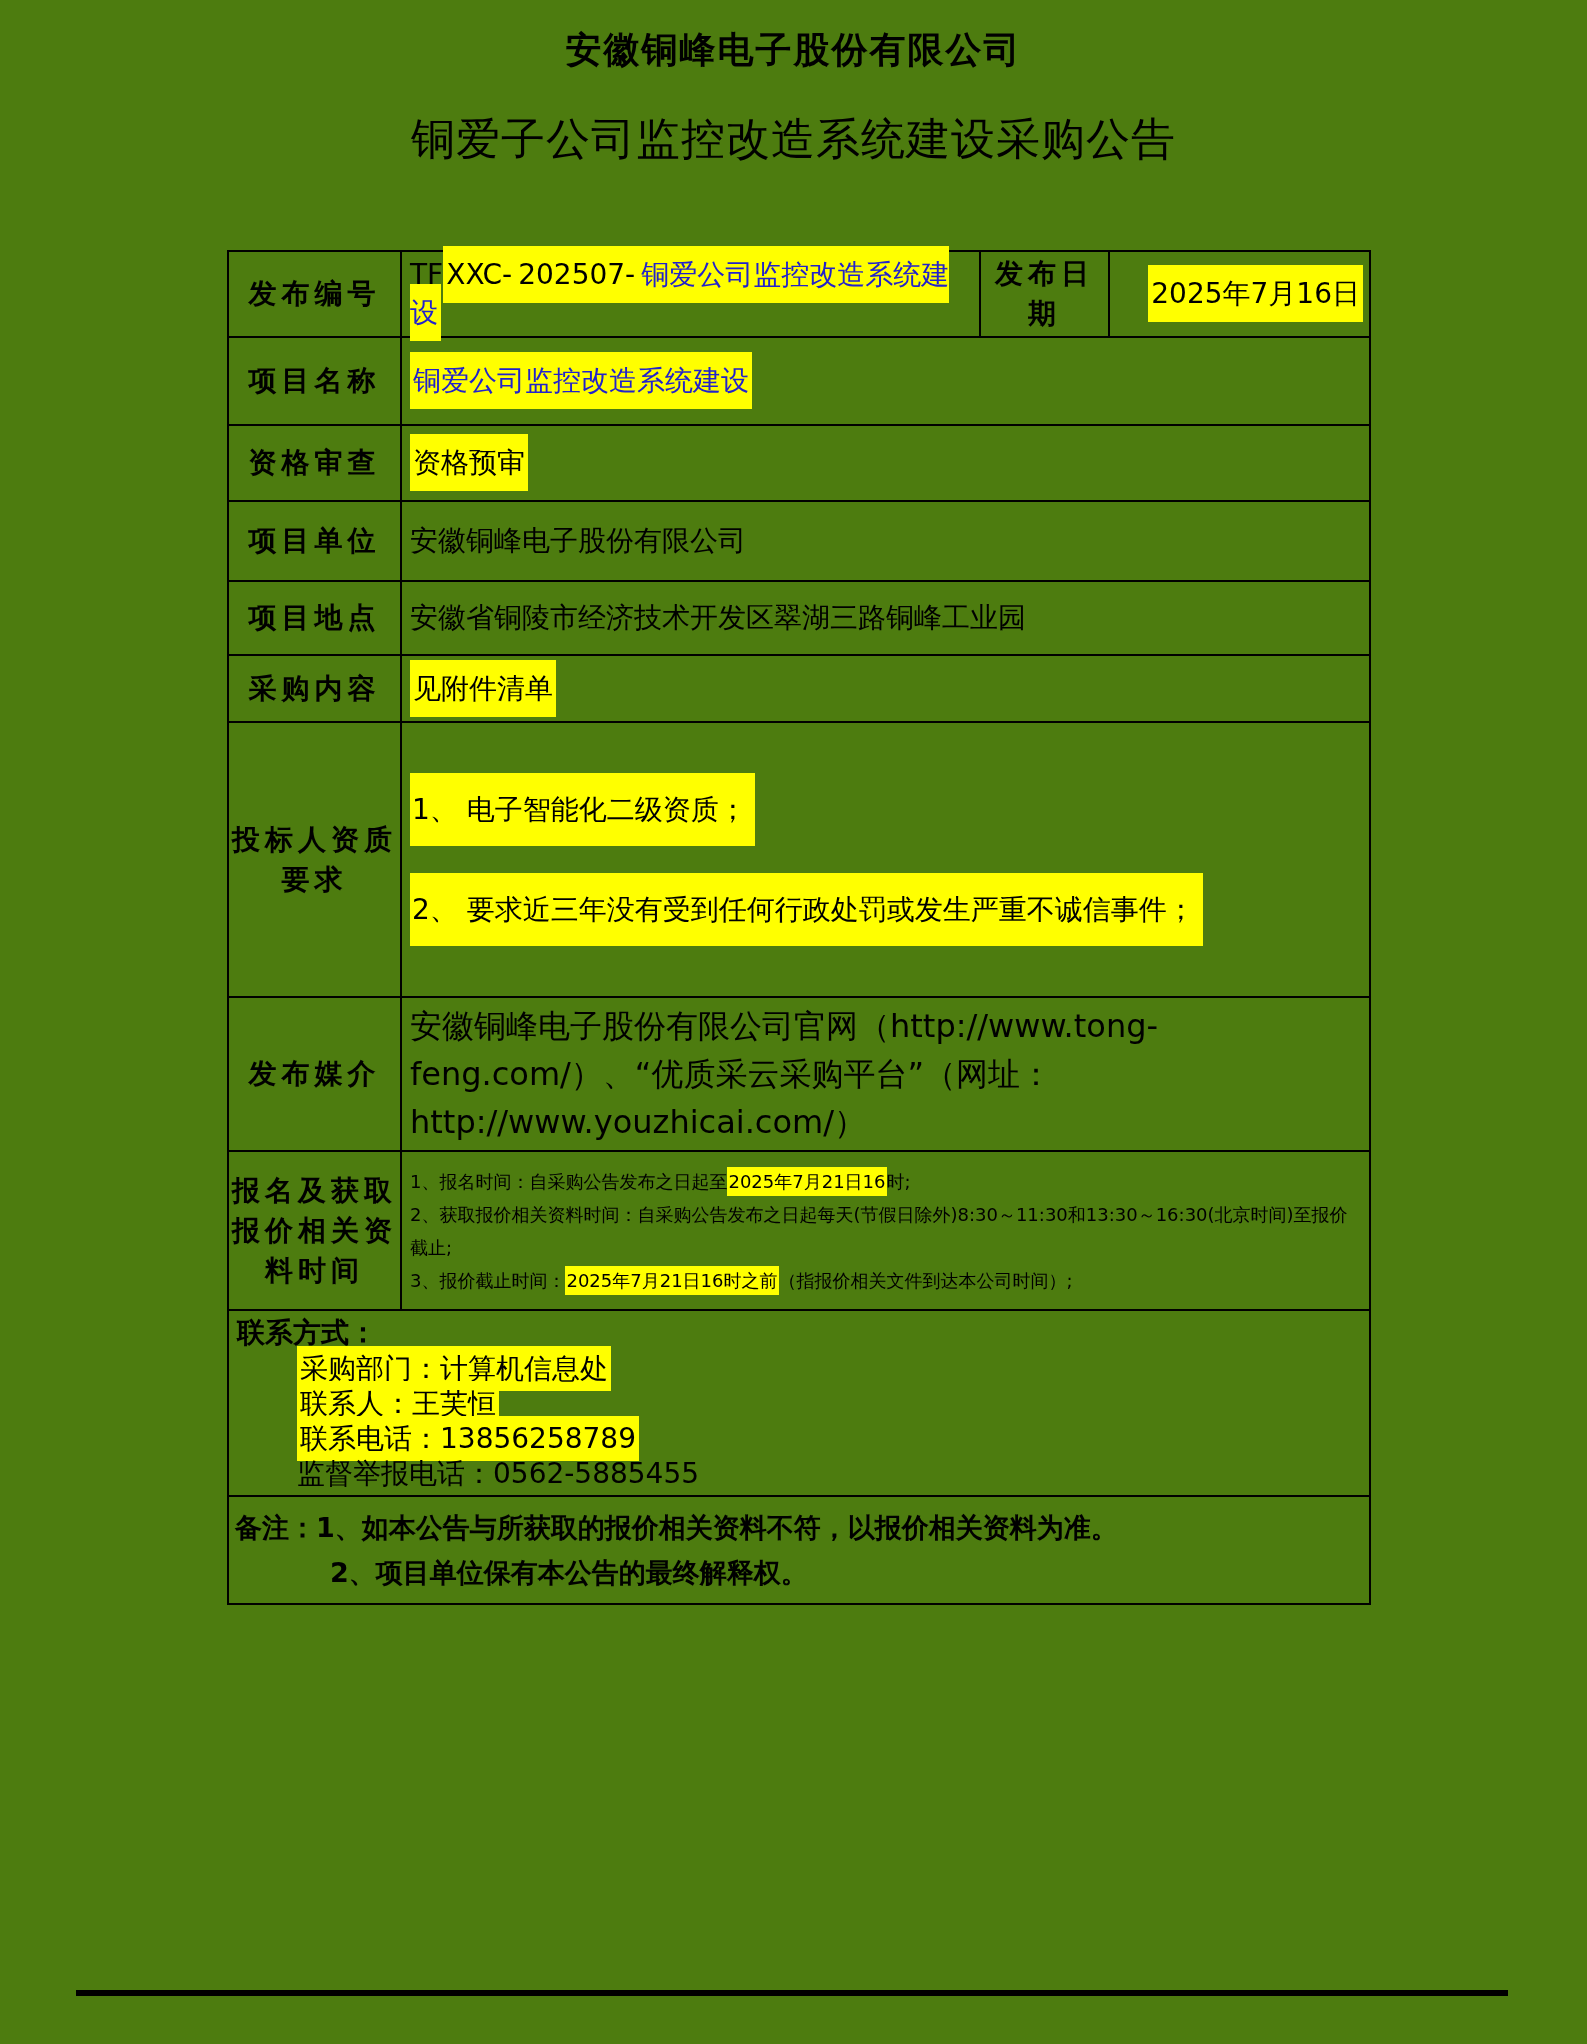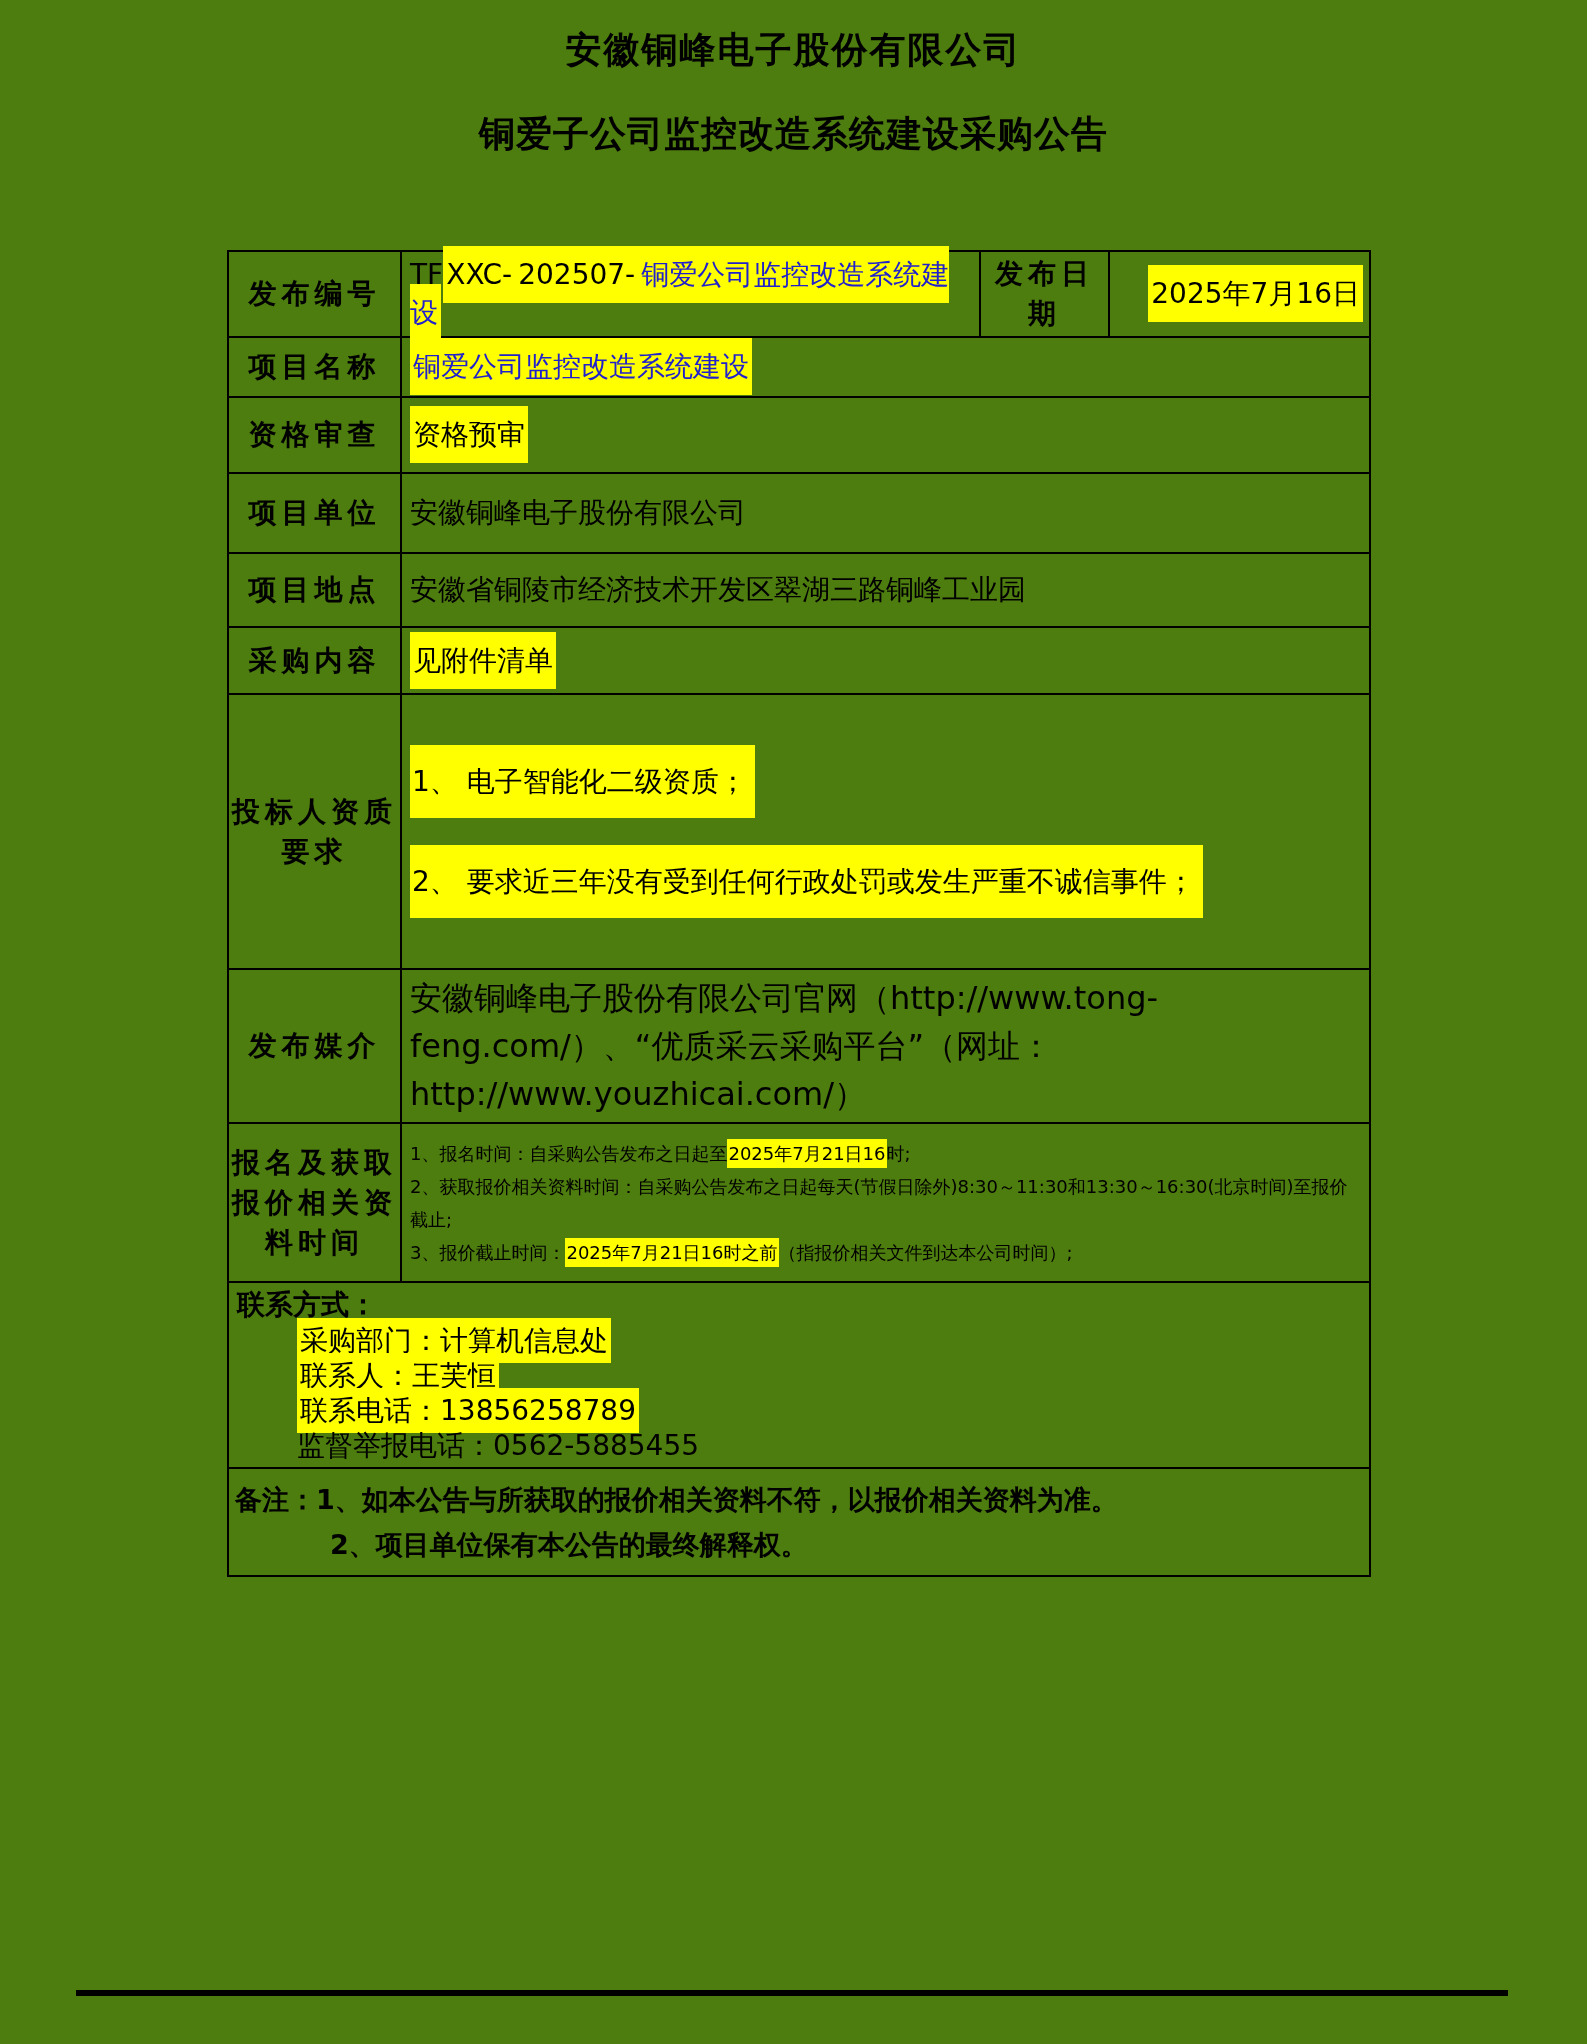--- a/index.html
+++ b/index.html
@@ -7,21 +7,21 @@
   .page {
     position:relative; width:1587px; height:2044px; background:#4d7c0f;
     font-family:"DejaVu Sans", sans-serif; color:#000; overflow:hidden;
   }
   .title {
     position:absolute; top:26px; left:0; right:0; text-align:center;
     font-size:36px; font-weight:bold; letter-spacing:2px;
   }
   .subtitle {
     position:absolute; top:110px; left:0; right:0; text-align:center;
-    font-size:36px; font-weight:bold; letter-spacing:1px;
+    font-size:44px; font-weight:normal; letter-spacing:1px;
   }
   table.doc-table {
     position:absolute; left:227px; top:250px; width:1142px;
     border-collapse:collapse; table-layout:fixed;
   }
   td { border:2px solid #000; vertical-align:middle; }
   .label-cell {
     text-align:center; font-weight:bold; font-size:28px; letter-spacing:5px;
     padding:0; line-height:40px;
   }
@@ -65,21 +65,21 @@
     </colgroup>
 
     <tbody>
         <tr style="height:76px">
       <td class="label-cell">发布编号</td>
       <td class="value-cell"><span>TF</span><span class="hl">XXC-</span><span class="hl">202507-</span><span class="hl blue">铜爱公司监控改造系统建设</span></td>
       <td class="label-cell">发布日期</td>
       <td class="value-cell center"><span class="hl">2025年7月16日</span></td>
     </tr>
 
-    <tr style="height:60px">
+    <tr style="height:88px">
       <td class="label-cell">项目名称</td>
       <td class="value-cell" colspan="3"><span class="hl blue">铜爱公司监控改造系统建设</span></td>
     </tr>
 
     <tr style="height:76px">
       <td class="label-cell">资格审查</td>
       <td class="value-cell" colspan="3"><span class="hl">资格预审</span></td>
     </tr>
 
     <tr style="height:80px">

